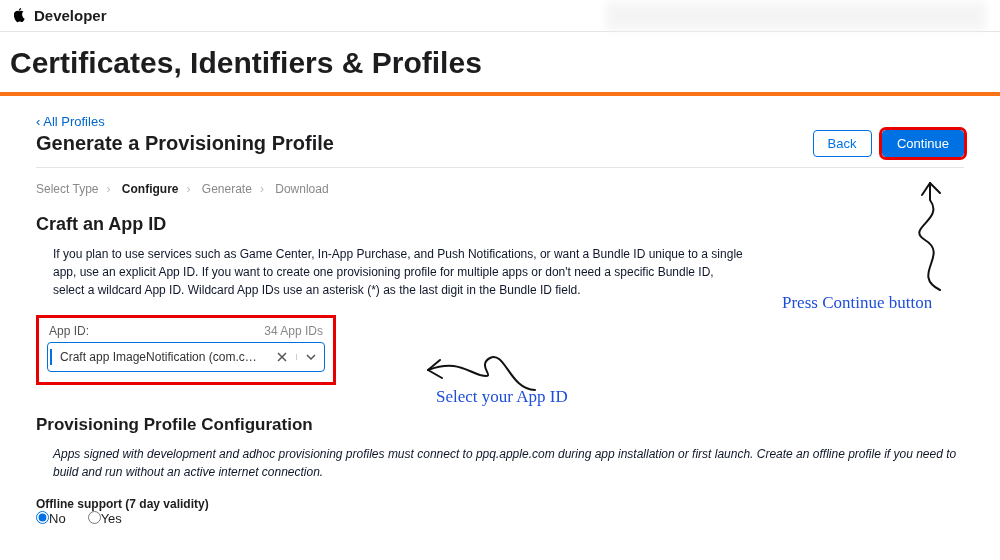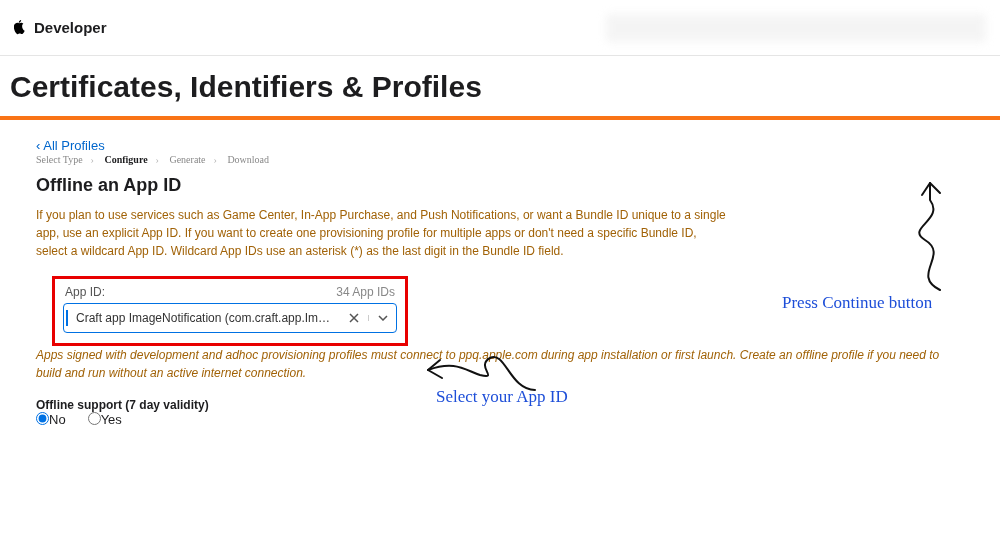--- a/index.html
+++ b/index.html
@@ -6,21 +6,21 @@
   body {
     font-family: -apple-system, BlinkMacSystemFont, "Helvetica Neue", Arial, sans-serif;
     color: #1d1d1f;
     background: #fff;
     width: 1000px;
     height: 560px;
     overflow: hidden;
     position: relative;
   }
   .topbar {
-    height: 56px;
+    height: 32px;
     border-bottom: 1px solid #e5e5e5;
     display: flex;
     align-items: center;
     padding: 0 14px;
     justify-content: space-between;
   }
   .brand {
     display: flex;
     align-items: center;
     gap: 6px;
@@ -76,45 +76,44 @@
   .btn-primary {
     border: 1px solid #0071e3;
     background: #0071e3;
     color: #fff;
   }
   .highlight-red {
     outline: 3px solid #e80000;
     outline-offset: 0px;
   }
   .steps {
-    font-size: 10px;
+    font-size: 12px;
     color: #888;
-    margin-bottom: 10px;
-    font-family: Liberation Serif, serif;
+    margin-bottom: 18px;
   }
   .steps .sep { margin: 0 8px; color: #bbb; }
   .steps .active { color: #1d1d1f; font-weight: 600; }
   .section-title {
     font-size: 18px;
     font-weight: 700;
     margin-bottom: 10px;
   }
   .section-desc {
     font-size: 12px;
-    color: #a16207;
+    color: #0f172a;
     line-height: 1.5;
     max-width: 690px;
     margin-bottom: 16px;
+    margin-left: 17px;
   }
   .appid-box {
     border: 3px solid #e80000;
     padding: 6px 8px 10px 8px;
-    width: 356px;
+    width: 300px;
     position: relative;
-    margin-left: 16px;
   }
   .appid-row1 {
     display: flex;
     justify-content: space-between;
     font-size: 12px;
     color: #555;
     margin-bottom: 4px;
     padding: 0 2px;
   }
   .appid-count { color: #888; }
@@ -188,29 +187,36 @@
     <span>Developer</span>
   </div>
   <div class="blur-right"></div>
 </div>
 
 <h1 class="page-title">Certificates, Identifiers &amp; Profiles</h1>
 
 <div class="content">
   <a href="#" class="back-link">‹  All Profiles</a>
 
+  <div class="gen-header">
+    <div class="gen-title">Generate a Provisioning Profile</div>
+    <div>
+      <button class="btn btn-outline">Back</button>
+      <button class="btn btn-primary highlight-red" style="margin-left:6px;">Continue</button>
+    </div>
+  </div>
 
   <div class="steps">
     <span>Select Type</span><span class="sep">›</span>
     <span class="active">Configure</span><span class="sep">›</span>
     <span>Generate</span><span class="sep">›</span>
     <span>Download</span>
   </div>
 
-  <div class="section-title">Offline an App ID</div>
+  <div class="section-title">Craft an App ID</div>
   <div class="section-desc">If you plan to use services such as Game Center, In-App Purchase, and Push Notifications, or want a Bundle ID unique to a single app, use an explicit App ID. If you want to create one provisioning profile for multiple apps or don't need a specific Bundle ID, select a wildcard App ID. Wildcard App IDs use an asterisk (*) as the last digit in the Bundle ID field.</div>
 
   <div class="appid-box">
     <div class="appid-row1">
       <span>App ID:</span>
       <span class="appid-count">34 App IDs</span>
     </div>
     <div class="appid-select">
       <div class="appid-text">Craft app ImageNotification (com.craft.app.ImageNotificati…</div>
       <div class="appid-clear">
@@ -219,20 +225,21 @@
           </svg>
       </div>
       <div class="appid-drop">
         <svg width="10" height="6" viewBox="0 0 10 6">
             <path d="M1 1 L5 5 L9 1" stroke="#555" stroke-width="1.5" fill="none"></path>
           </svg>
       </div>
     </div>
   </div>
 
+  <div class="ppc-title">Provisioning Profile Configuration</div>
   <div class="section-desc" style="max-width:920px;font-style:italic;">Apps signed with development and adhoc provisioning profiles must connect to ppq.apple.com during app installation or first launch. Create an offline profile if you need to build and run without an active internet connection.</div>
   <div class="offline-label">Offline support (7 day validity)</div>
   <div class="radio-row">
     <label>
         <input type="radio" name="off" checked="" style="">
         <span>No</span>
       </label>
     <label>
         <input type="radio" name="off" style="">
         <span>Yes</span>

